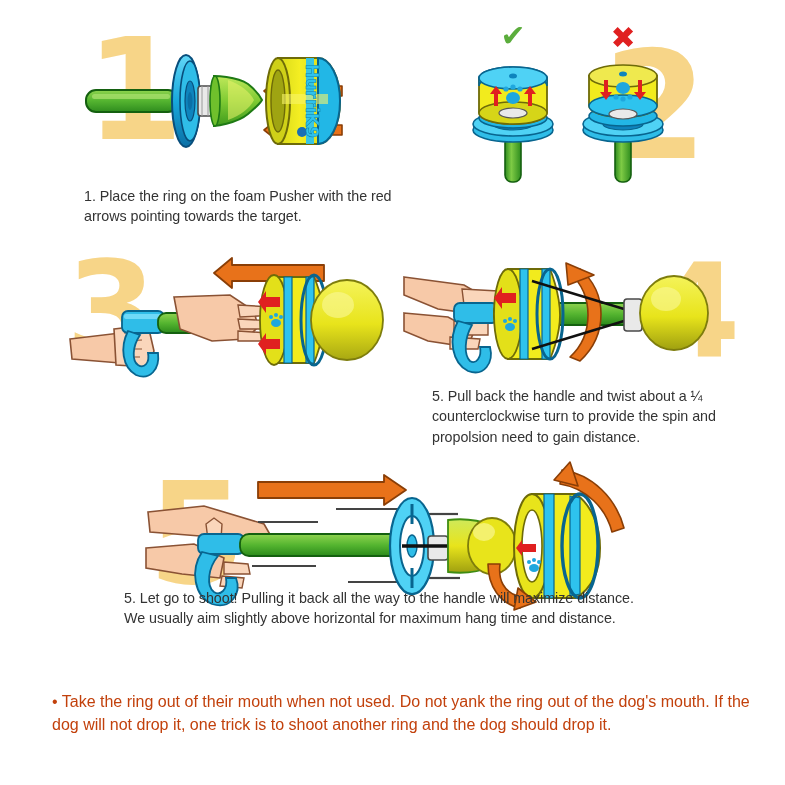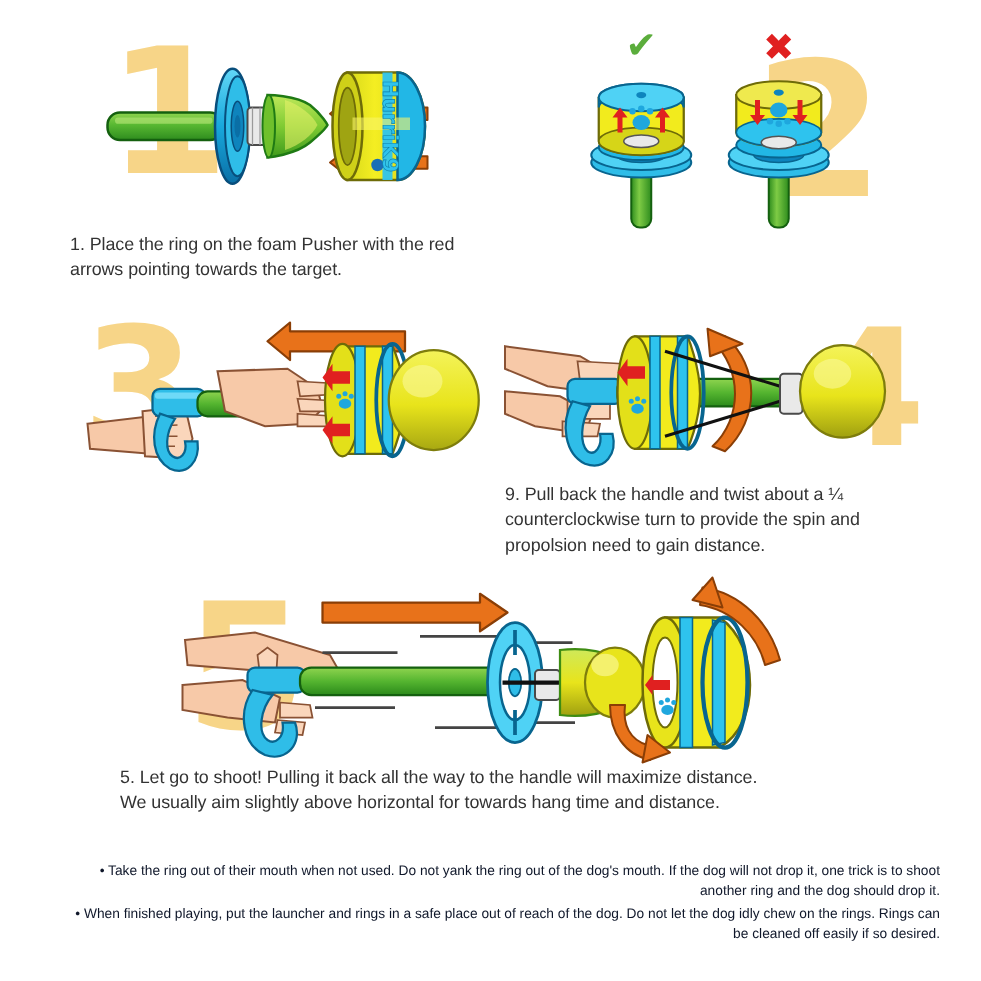--- a/index.html
+++ b/index.html
@@ -40,32 +40,32 @@
     line-height: 0.78;
     user-select: none;
   }
   .caption {
     position: absolute;
     font-family: "Liberation Sans", sans-serif;
     font-size: 14.3px;
     line-height: 1.42;
     color: #333333;
     letter-spacing: -0.05px;
+    margin-left: 28px;
   }
 
   
   .notes {
     position: absolute;
     left: 52px;
     top: 690px;
     width: 700px;
-    font-size: 11px;
+    font-size: 16px;
     line-height: 1.45;
-    color: #0f172a;
-    text-align: right;
+    color: #c2410c;
   }
   .notes p {
     margin: 0 0 2px 0;
   }
 
   svg { display: block; overflow: visible; }
 </style>
 </head>
 <body>
 
@@ -336,21 +336,21 @@
           <line x1="130" y1="94" x2="222" y2="66" stroke="#111111" stroke-width="2.4"></line>
         </g>
 
         <rect x="222" y="44" width="18" height="32" rx="3" fill="#E9E9E9" stroke="#4a4a4a" stroke-width="1.6"></rect>
         <ellipse cx="272" cy="58" rx="34" ry="37" fill="url(#nose4)" stroke="#7E7D0C" stroke-width="1.8"></ellipse>
         <ellipse cx="264" cy="44" rx="15" ry="12" fill="#FAF89A" opacity="0.6"></ellipse>
       </svg>
     </div>
   </div>
 
-  <div class="caption" style="left:404px; top:386px; width:350px;">9. Pull back the handle and twist about a ¼ counterclockwise turn to provide the spin and propolsion need to gain distance.</div>
+  <div class="caption" style="left:404px; top:386px; width:350px;">5. Pull back the handle and twist about a ¼ counterclockwise turn to provide the spin and propolsion need to gain distance.</div>
 
   <div class="step" style="left:140px; top:462px; width:540px; height:148px;">
     <div class="bignum" style="left:8px; top:18px; font-size:140px;">5</div>
 
     <div class="figure">
       <svg width="540" height="148" viewBox="0 0 540 148">
         <defs>
           <linearGradient id="rodG5" x1="0" y1="0" x2="0" y2="1">
             <stop offset="0%" stop-color="#8FD44F"></stop>
             <stop offset="50%" stop-color="#55B530"></stop>
@@ -429,23 +429,22 @@
           <path d="M430 0 L414 18 L438 24 Z" fill="#E8721A" stroke="#8A3E06" stroke-width="1.6" stroke-linejoin="round"></path>
         </g>
         <g>
           <path d="M348 102 C348 124 360 142 380 146 L378 134 C364 130 358 118 360 102 Z" fill="#E8721A" stroke="#8A3E06" stroke-width="1.6" stroke-linejoin="round"></path>
           <path d="M374 148 L396 140 L378 126 Z" fill="#E8721A" stroke="#8A3E06" stroke-width="1.6" stroke-linejoin="round"></path>
         </g>
       </svg>
     </div>
   </div>
 
-  <div class="caption" style="left:96px; top:612px; width:620px;">
+  <div class="caption" style="left:96px; top:588px; width:620px;">
     <div>5. Let go to shoot! Pulling it back all the way to the handle will maximize distance.</div>
-    <div>We usually aim slightly above horizontal for towards hang time and distance.</div>
+    <div>We usually aim slightly above horizontal for maximum hang time and distance.</div>
   </div>
 
   <div class="notes">
     <p>• Take the ring out of their mouth when not used. Do not yank the ring out of the dog's mouth. If the dog will not drop it, one trick is to shoot another ring and the dog should drop it.</p>
-    <p>• When finished playing, put the launcher and rings in a safe place out of reach of the dog. Do not let the dog idly chew on the rings. Rings can be cleaned off easily if so desired.</p>
   </div>
 
 </div>
 
 </body></html>

